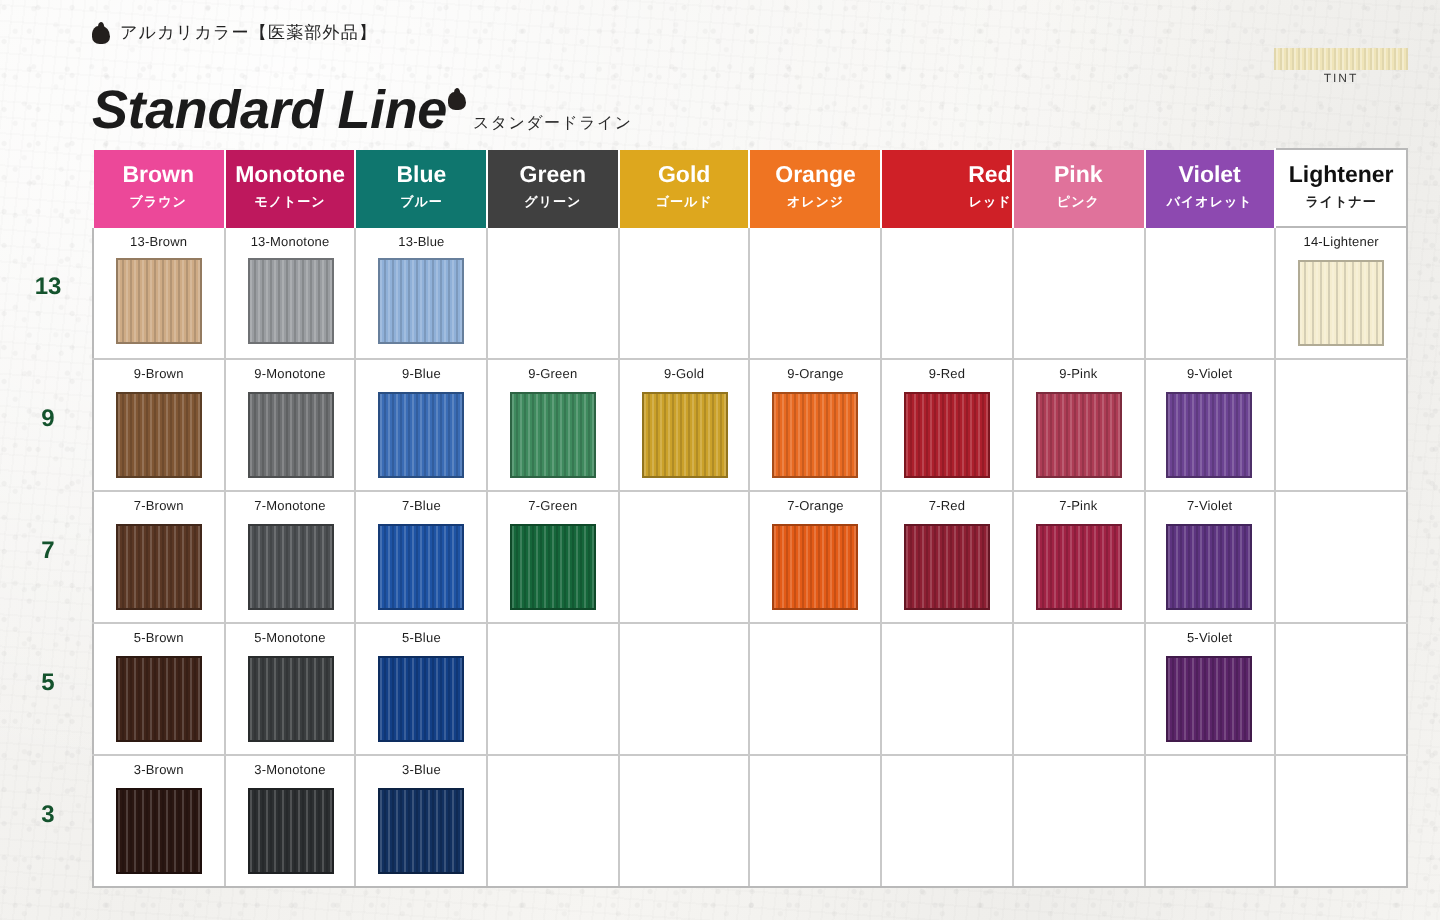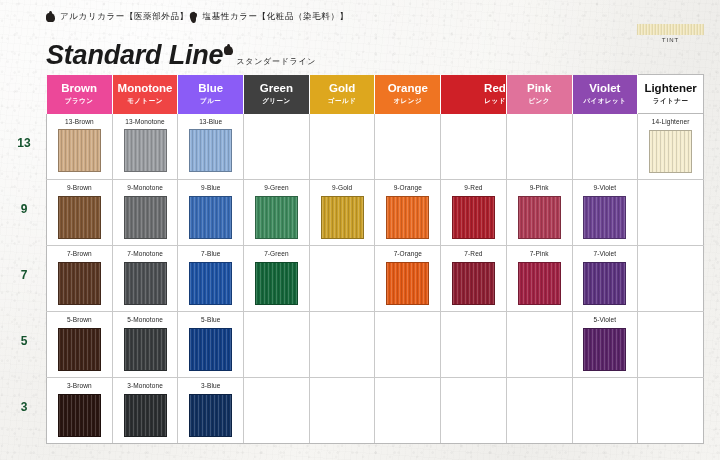--- a/index.html
+++ b/index.html
@@ -25,21 +25,21 @@
   }
   #paper:after{
     content:"";position:absolute;inset:0;
     background:
       repeating-linear-gradient(96deg, rgba(0,0,0,.013) 0 1px, transparent 1px 6px),
       repeating-linear-gradient(4deg, rgba(0,0,0,.010) 0 1px, transparent 1px 8px);
   }
   #root{position:absolute;inset:0;}
 
   
-  .legend{position:absolute;left:46px;top:11px;display:flex;align-items:center;}
+  .legend{position:absolute;left:46px;top:11px;display:flex;align-items:center;gap:20px;}
   .legend-item{display:flex;align-items:center;gap:5px;}
   .legend-label{font-size:8.5px;color:#222;letter-spacing:.6px;white-space:nowrap;}
   .ic{display:inline-block;width:9px;height:11px;position:relative;}
   .ic.tuft:before{
     content:"";position:absolute;left:0;top:1px;width:9px;height:9px;background:#231f1d;
     border-radius:48% 48% 42% 42%/58% 58% 40% 40%;
     box-shadow:-1px -1px 0 -1px #231f1d;
   }
   .ic.tuft:after{
     content:"";position:absolute;left:3px;top:-1px;width:3px;height:4px;background:#231f1d;
@@ -100,49 +100,45 @@
 
 <div id="paper"></div>
 
 <div id="root">
 
   <div class="legend">
     <div class="legend-item">
       <span class="ic tuft"></span>
       <span class="legend-label">アルカリカラー【医薬部外品】</span>
     </div>
-    <div class="legend-item">
-      <span class="ic brush"></span>
-      <span class="legend-label">塩基性カラー【化粧品（染毛料）】</span>
-    </div>
   </div>
 
   <div class="title-wrap">
     <span class="title">Standard Line</span>
     <span class="ic tuft title-mark"></span>
     <span class="title-ja">スタンダードライン</span>
   </div>
 
   <div class="tint-box">
     <div class="tint-sw" style="background: repeating-linear-gradient(90deg, rgba(0, 0, 0, 0.06) 0px, rgba(0, 0, 0, 0.06) 1px, rgba(255, 255, 255, 0.3) 1px, rgba(255, 255, 255, 0.3) 2px, rgba(0, 0, 0, 0) 2px, rgba(0, 0, 0, 0) 3px), rgb(239, 228, 184);"></div>
     <div class="tint-lb">TINT</div>
   </div>
 
   <table class="table">
     <thead>
       <tr id="hdr-row">
           <th class="hdr tone" style="background: #ec4899;">
             <div class="en">Brown</div>
             <div class="ja">ブラウン</div>
           </th>
-          <th class="hdr tone" style="background: #ef4444;">
+          <th class="hdr tone" style="background: #be185d;">
             <div class="en">Monotone</div>
             <div class="ja">モノトーン</div>
           </th>
-          <th class="hdr tone" style="background: #8b5cf6;">
+          <th class="hdr tone" style="background: #0f766e;">
             <div class="en">Blue</div>
             <div class="ja">ブルー</div>
           </th>
           <th class="hdr tone" style="background: #404040;">
             <div class="en">Green</div>
             <div class="ja">グリーン</div>
           </th>
           <th class="hdr tone" style="background: rgb(221, 167, 30);">
             <div class="en">Gold</div>
             <div class="ja">ゴールド</div>

